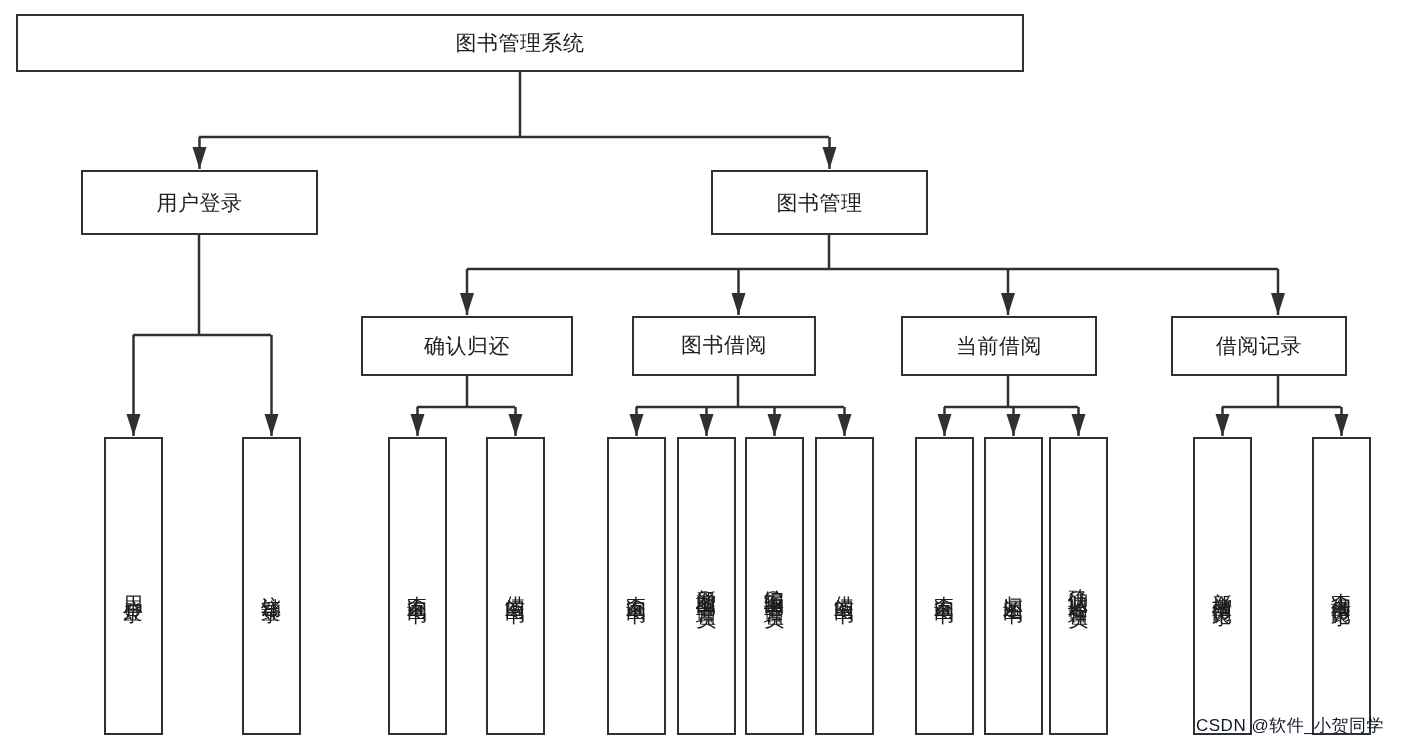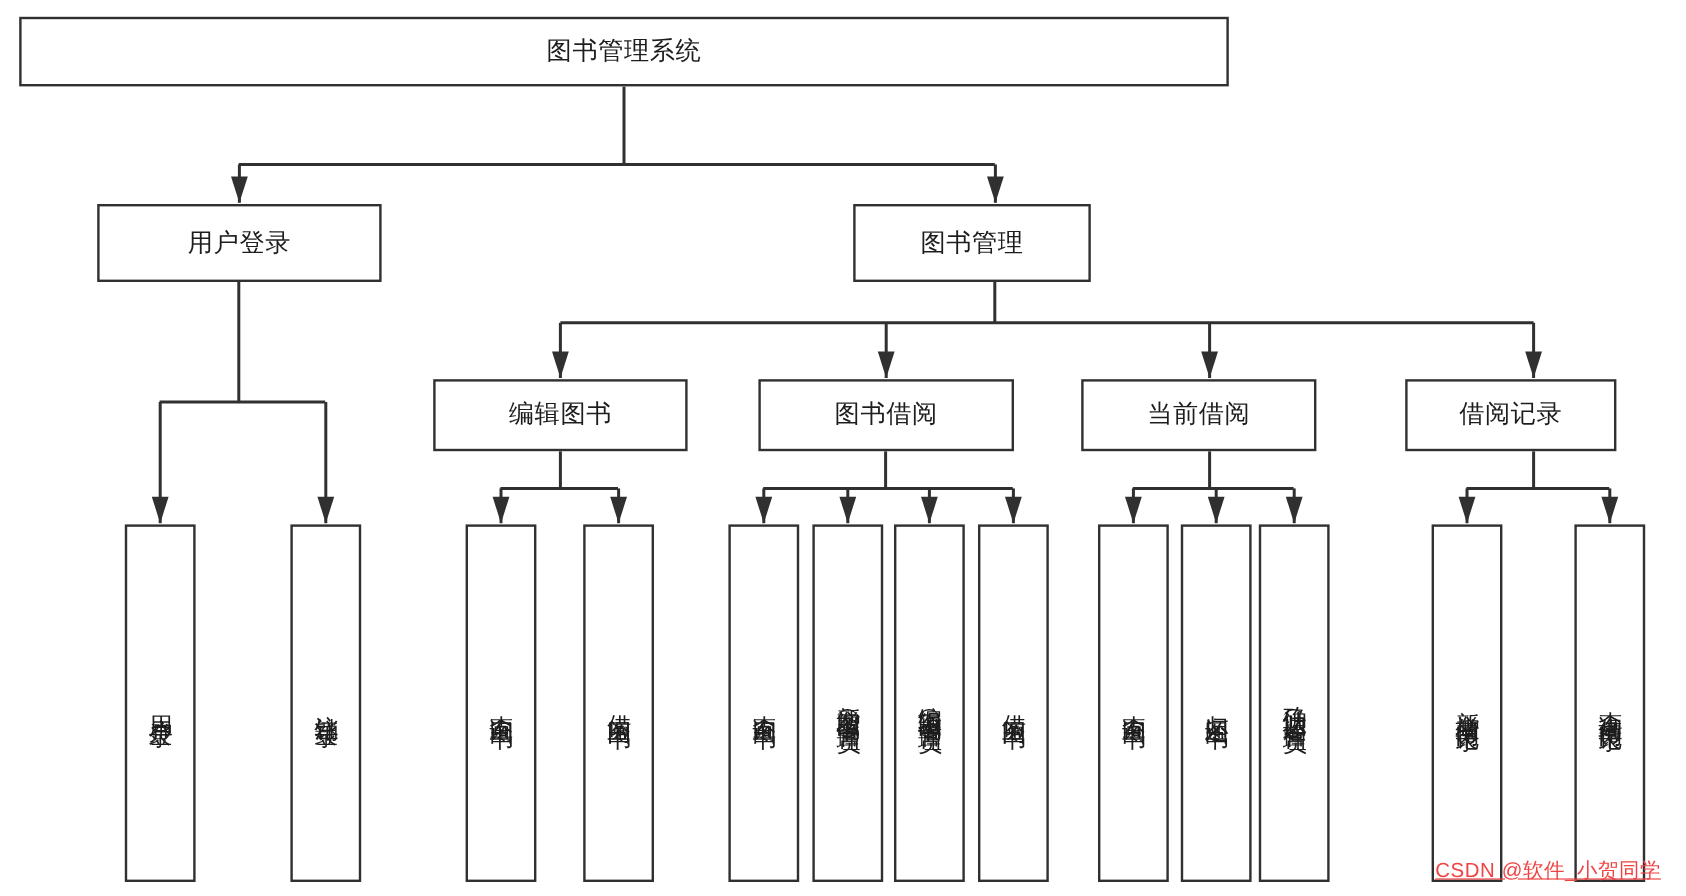--- a/index.html
+++ b/index.html
@@ -51,26 +51,25 @@
     text-orientation: upright;
     white-space: normal;
     letter-spacing: 3px;
     font-size: 20px;
     line-height: 1;
     max-height: 100%;
   }
   .watermark {
     position: absolute;
     font-size: 17px;
-    color: #ef4444;
+    color: #0f172a;
     letter-spacing: 0.5px;
     white-space: nowrap;
     z-index: 5;
     user-select: none;
-    text-decoration: underline;
   }
 </style>
 </head>
 <body>
 
 <div id="diagram">
 
   <svg id="edges" viewBox="0 0 1405 747" xmlns="http://www.w3.org/2000/svg">
       <line x1="520" y1="72" x2="520" y2="137" stroke="#303030" stroke-width="2.5"></line>
       <line x1="199" y1="137" x2="829" y2="137" stroke="#303030" stroke-width="2.5"></line>
@@ -126,28 +125,28 @@
       <polygon points="1334.5,414 1348.5,414 1341.5,436" fill="#303030"></polygon>
     </svg>
 
   <div class="node" style="left: 16px; top: 14px; width: 1008px; height: 58px;">
     <span class="label">图书管理系统</span>
   </div>
 
   <div class="node" style="left: 81px; top: 170px; width: 237px; height: 65px;">
     <span class="label">用户登录</span>
   </div>
-  <div class="node" style="left: 711px; top: 170px; width: 198px; height: 65px;">
+  <div class="node" style="left: 711px; top: 170px; width: 217px; height: 65px;">
     <span class="label">图书管理</span>
   </div>
 
   <div class="node" style="left: 361px; top: 316px; width: 212px; height: 60px;">
-    <span class="label">编辑图书</span>
-  </div>
-  <div class="node" style="left: 632px; top: 316px; width: 213px; height: 60px; font-family: Liberation Serif, serif;">
+    <span class="label">确认归还</span>
+  </div>
+  <div class="node" style="left: 632px; top: 316px; width: 184px; height: 60px; font-family: Liberation Serif, serif;">
     <span class="label">图书借阅</span>
   </div>
   <div class="node" style="left: 901px; top: 316px; width: 196px; height: 60px;">
     <span class="label">当前借阅</span>
   </div>
   <div class="node" style="left: 1171px; top: 316px; width: 176px; height: 60px;">
     <span class="label">借阅记录</span>
   </div>
 
   <div class="node vertical" style="left: 104px; top: 437px; width: 59px; height: 298px;">

